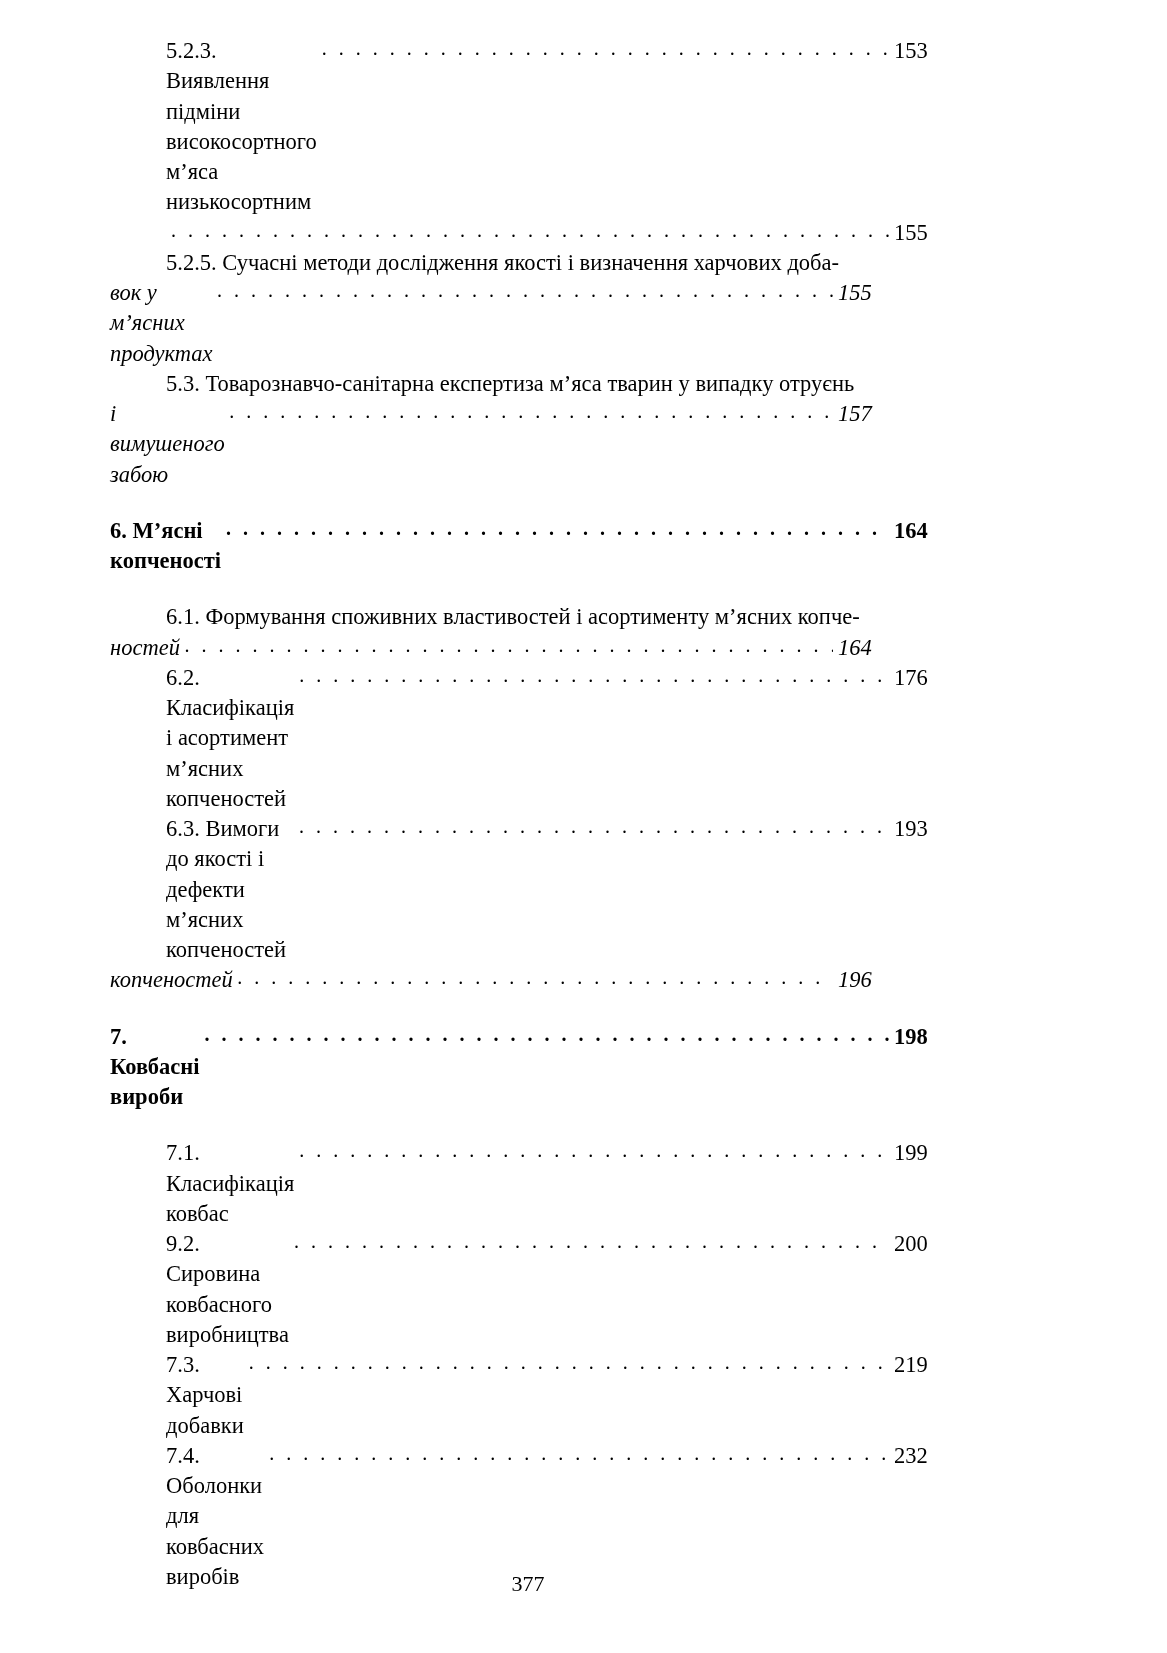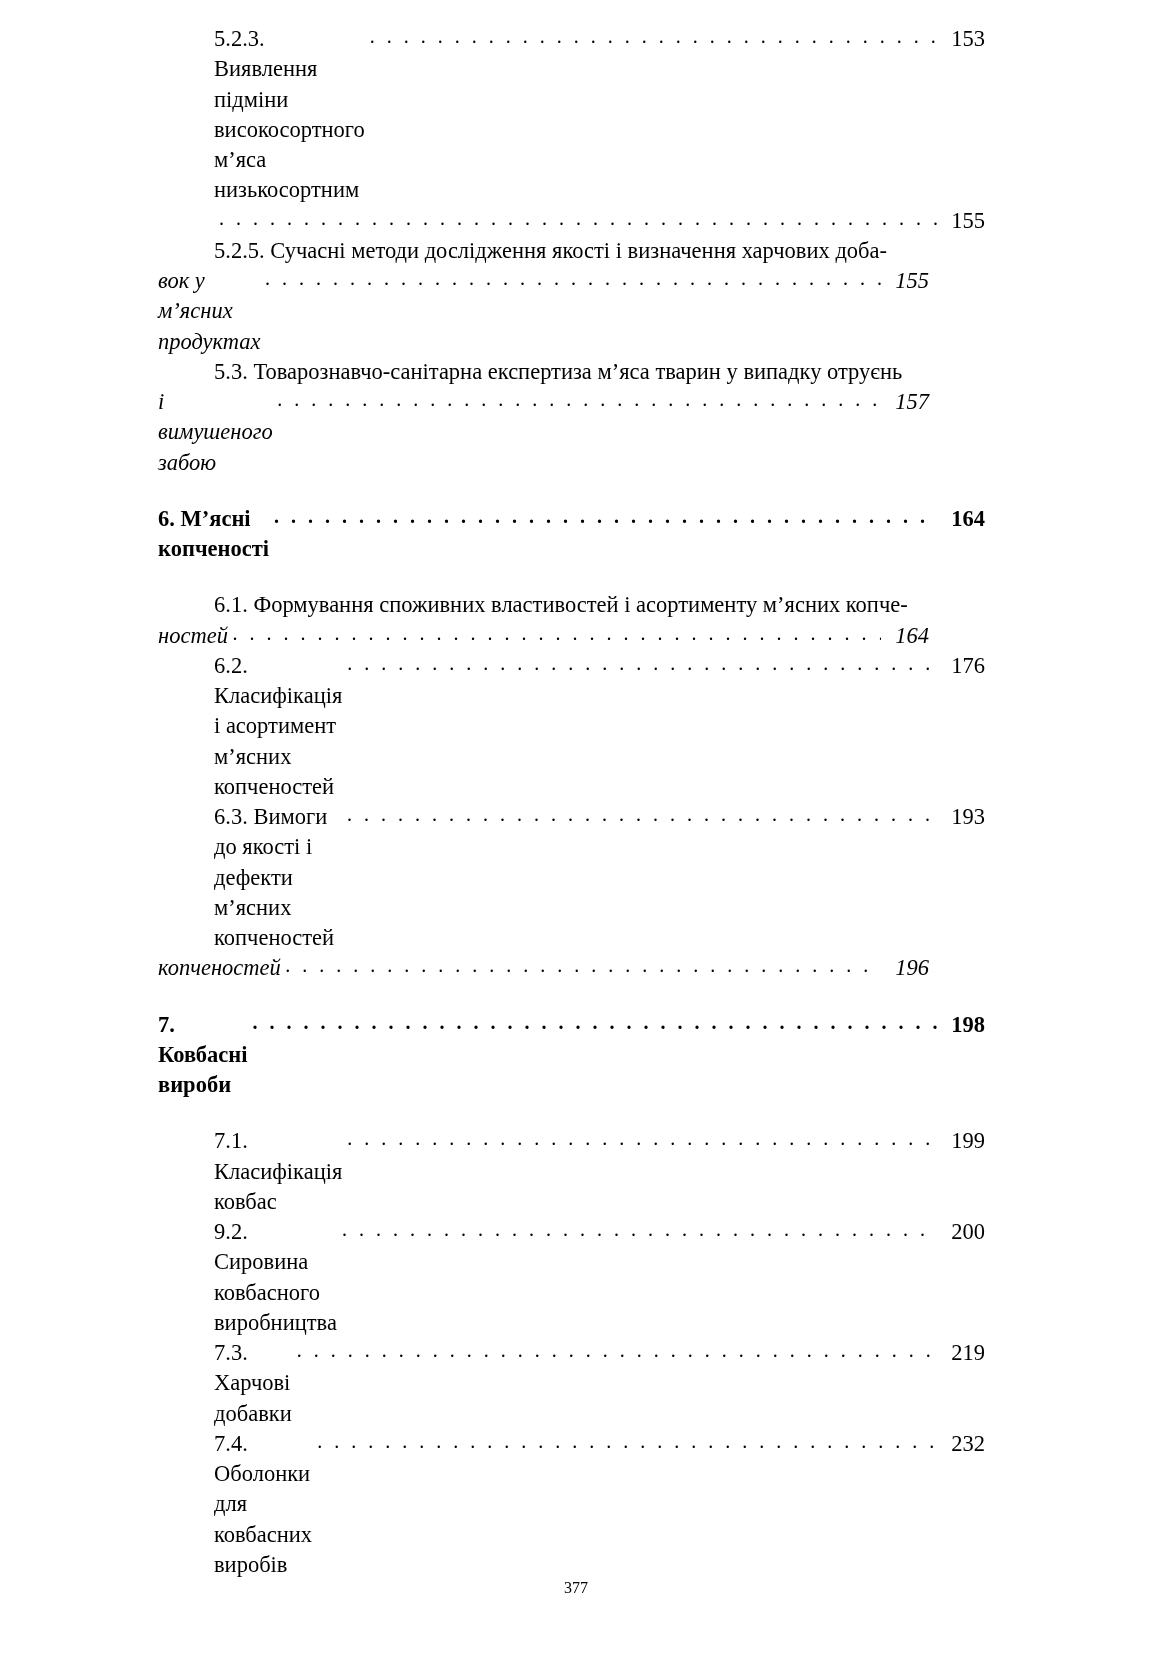--- a/index.html
+++ b/index.html
@@ -11,23 +11,22 @@
     width: 1167px;
     height: 1653px;
     font-family: "Liberation Serif", "DejaVu Serif", serif;
     color: #000000;
     position: relative;
   }
   .page {
     width: 1056px;
     height: 1653px;
     box-sizing: border-box;
-    padding: 24px 110px 0 110px;
-    position: relative;
-    margin-left: 48px;
+    padding: 36px 110px 0 110px;
+    position: relative;
   }
   .toc {
     width: 100%;
   }
   .entry {
     display: block;
     position: relative;
     margin: 0;
     padding: 0;
   }
@@ -50,21 +49,21 @@
     top: -3px;
     letter-spacing: 3.5px;
     color: #000;
     font-size: 20px;
   }
   .entry .nodots {
     flex: 1 1 auto;
   }
   .entry .page-num {
     flex: 0 0 auto;
-    text-align: center;
+    text-align: left;
     min-width: 52px;
     font-size: 22.5px;
   }
   
   .lvl-chapter .line { font-weight: bold; }
   .lvl-chapter { margin-left: 0px; }
   .lvl-section { margin-left: 56px; }
   .cont-line {
     display: flex;
     align-items: baseline;
@@ -75,21 +74,21 @@
     font-style: italic;
   }
   .cont-line .label { white-space: pre-wrap; }
   .gap-before { margin-top: 26px; }
   .footer {
     position: absolute;
     left: 0;
     right: 0;
     bottom: 56px;
     text-align: center;
-    font-size: 16px;
+    font-size: 22px;
   }
 </style>
 </head>
 <body>
 
 <div class="page">
   <div class="toc" id="toc">
       <div class="entry lvl-section">
         <div class="line">
           <span class="label">5.2.3. Виявлення підміни високосортного м’яса низькосортним</span>

